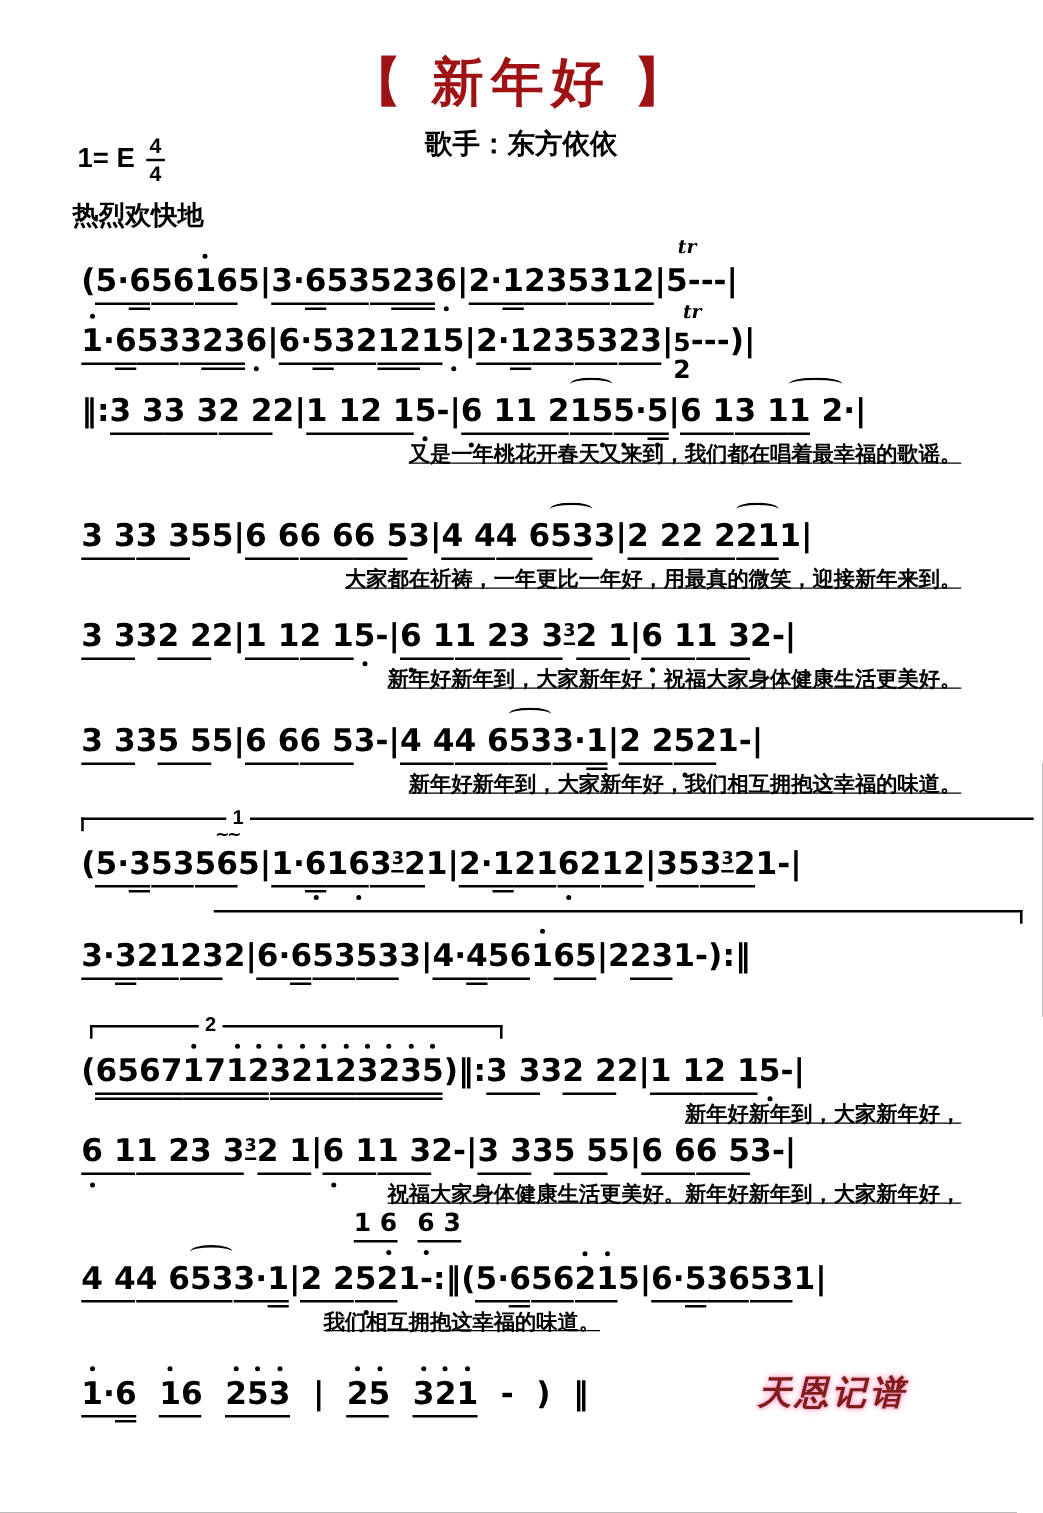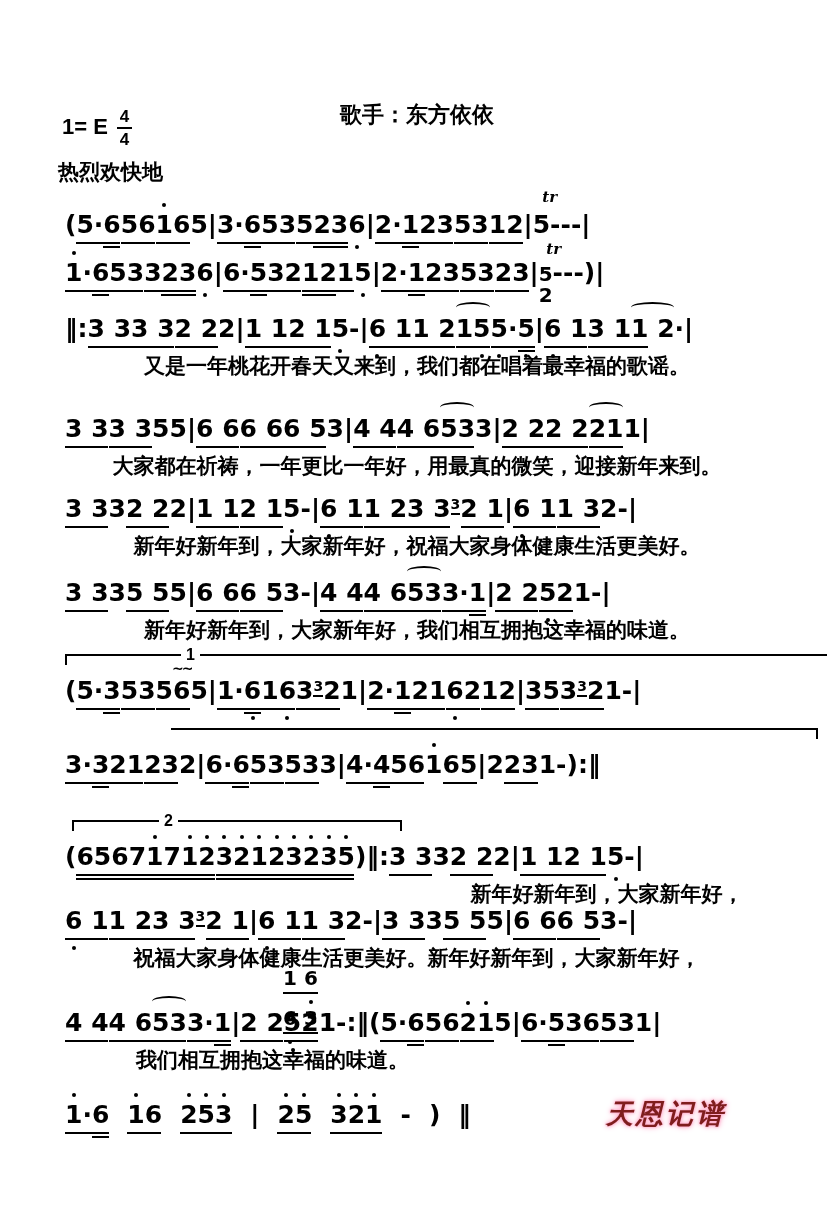--- a/index.html
+++ b/index.html
@@ -34,35 +34,36 @@
                  font-family:"DejaVu Serif",serif;font-style:italic;font-size:15px;font-weight:bold;}
   .tok.stack{display:inline-flex;flex-direction:column;align-items:center;font-size:20px;line-height:1.05;}
   .ul{position:absolute;height:2px;background:#000;}
   .arcd{position:absolute;top:-12px;height:9px;border-top:2px solid #000;border-radius:50% 50% 0 0;}
   .volta{position:absolute;top:-22px;height:9px;border-top:2px solid #000;}
   .volta.vl{border-left:2px solid #000;}
   .volta.vr{border-right:2px solid #000;}
   .vlabel{position:absolute;top:-11px;background:#fff;padding:0 5px;font-size:16px;
           font-weight:bold;line-height:1.3;}
   .lyrics{position:absolute;top:38px;left:0;right:20px;display:flex;
-          justify-content:center;font-weight:bold;font-size:21px;white-space:nowrap;}
-  .ossia{position:absolute;display:flex;gap:16px;flex-direction:column;}
+          justify-content:flex-end;font-weight:bold;font-size:17px;white-space:nowrap;text-decoration:underline;}
+  .ossia{position:absolute;display:flex;gap:16px;}
   .ossia .tok{font-size:20px;}
   .watermark{position:absolute;left:606px;top:1096px;font-family:"DejaVu Serif",serif;
              font-style:italic;font-weight:bold;font-size:27px;letter-spacing:3px;
              text-shadow:0 0 4px #ffa3c6,0 0 7px #ffc2d9,0 0 2px #ff8ab8;}
   .date{position:absolute;left:578px;top:1134px;font-family:"Liberation Serif",serif;
         font-size:22px;letter-spacing:2px;}
   .website{position:absolute;right:14px;top:1178px;font-weight:bold;font-style:italic;
            font-size:24px;}
 </style>
 </head>
 <body>
 
 <div class="page">
+  <div class="title" style="color: rgb(158, 18, 19);">【 新年好 】</div>
   <div class="singer">歌手：东方依依</div>
   <div class="keysig">
     <span>1= E</span><span class="frac">
         <span>4</span>
         <span class="fline"></span>
         <span>4</span>
       </span>
   </div>
   <div class="tempo">热烈欢快地</div>
   <div class="score">

